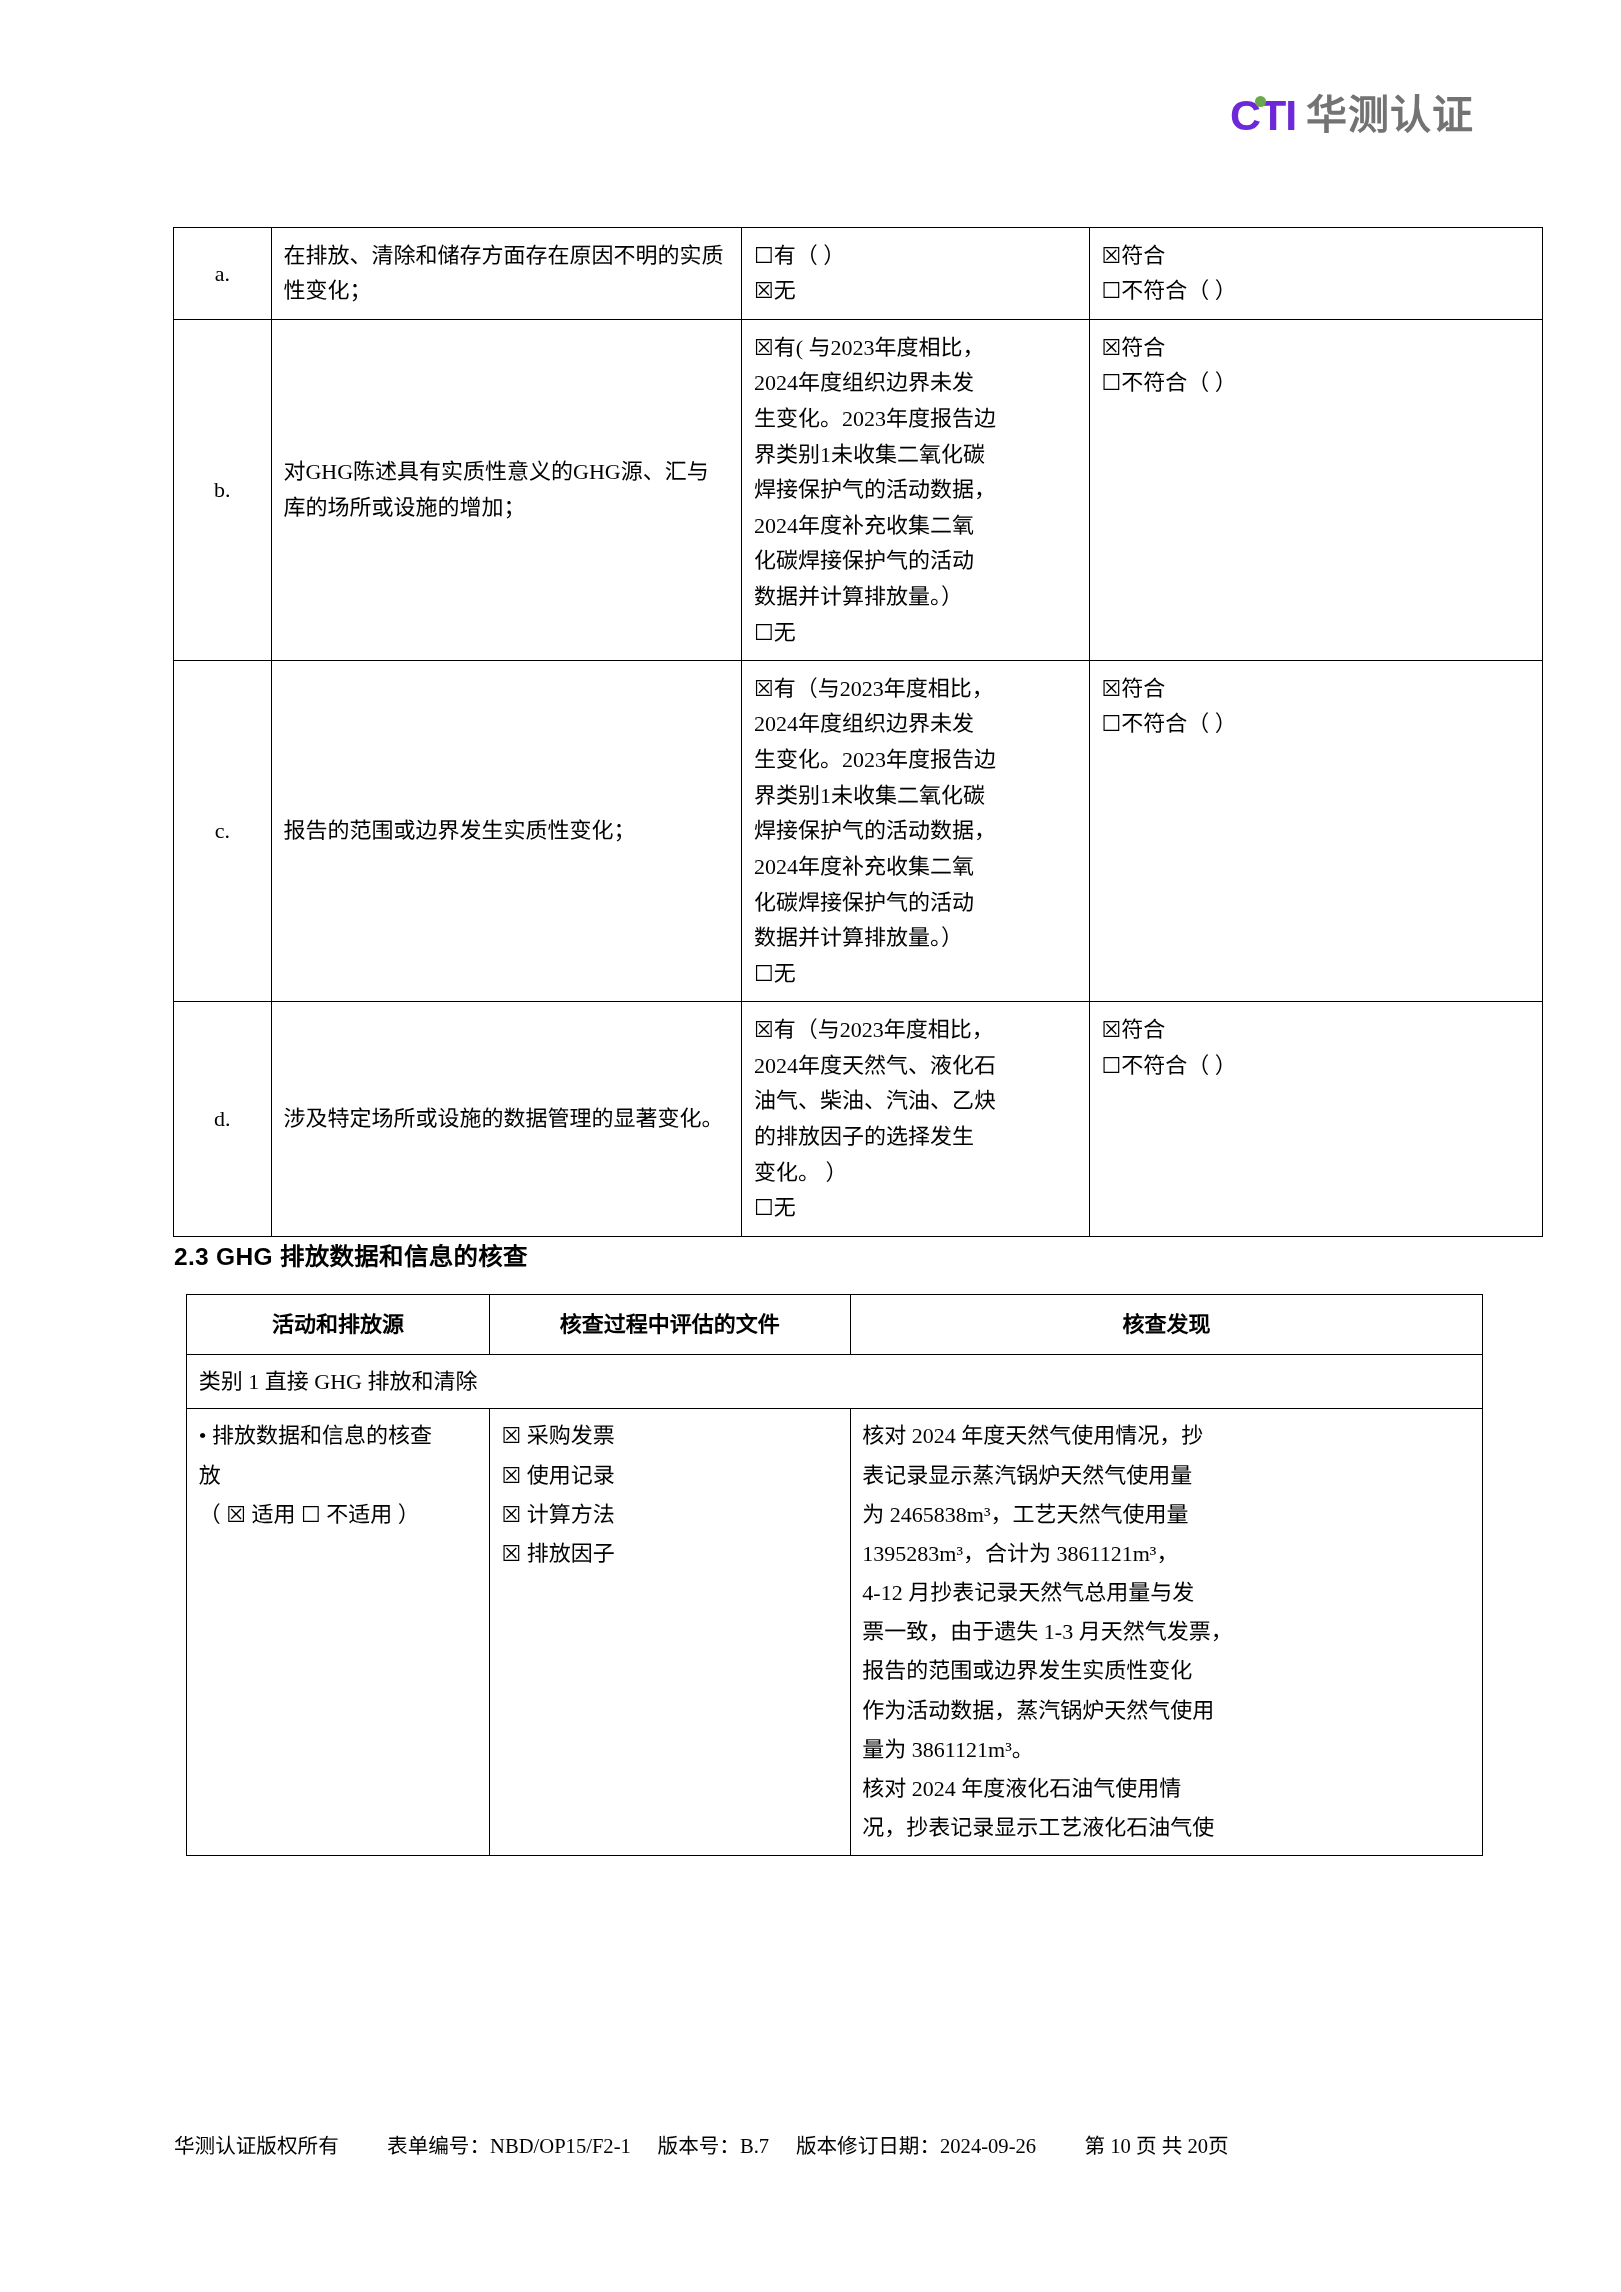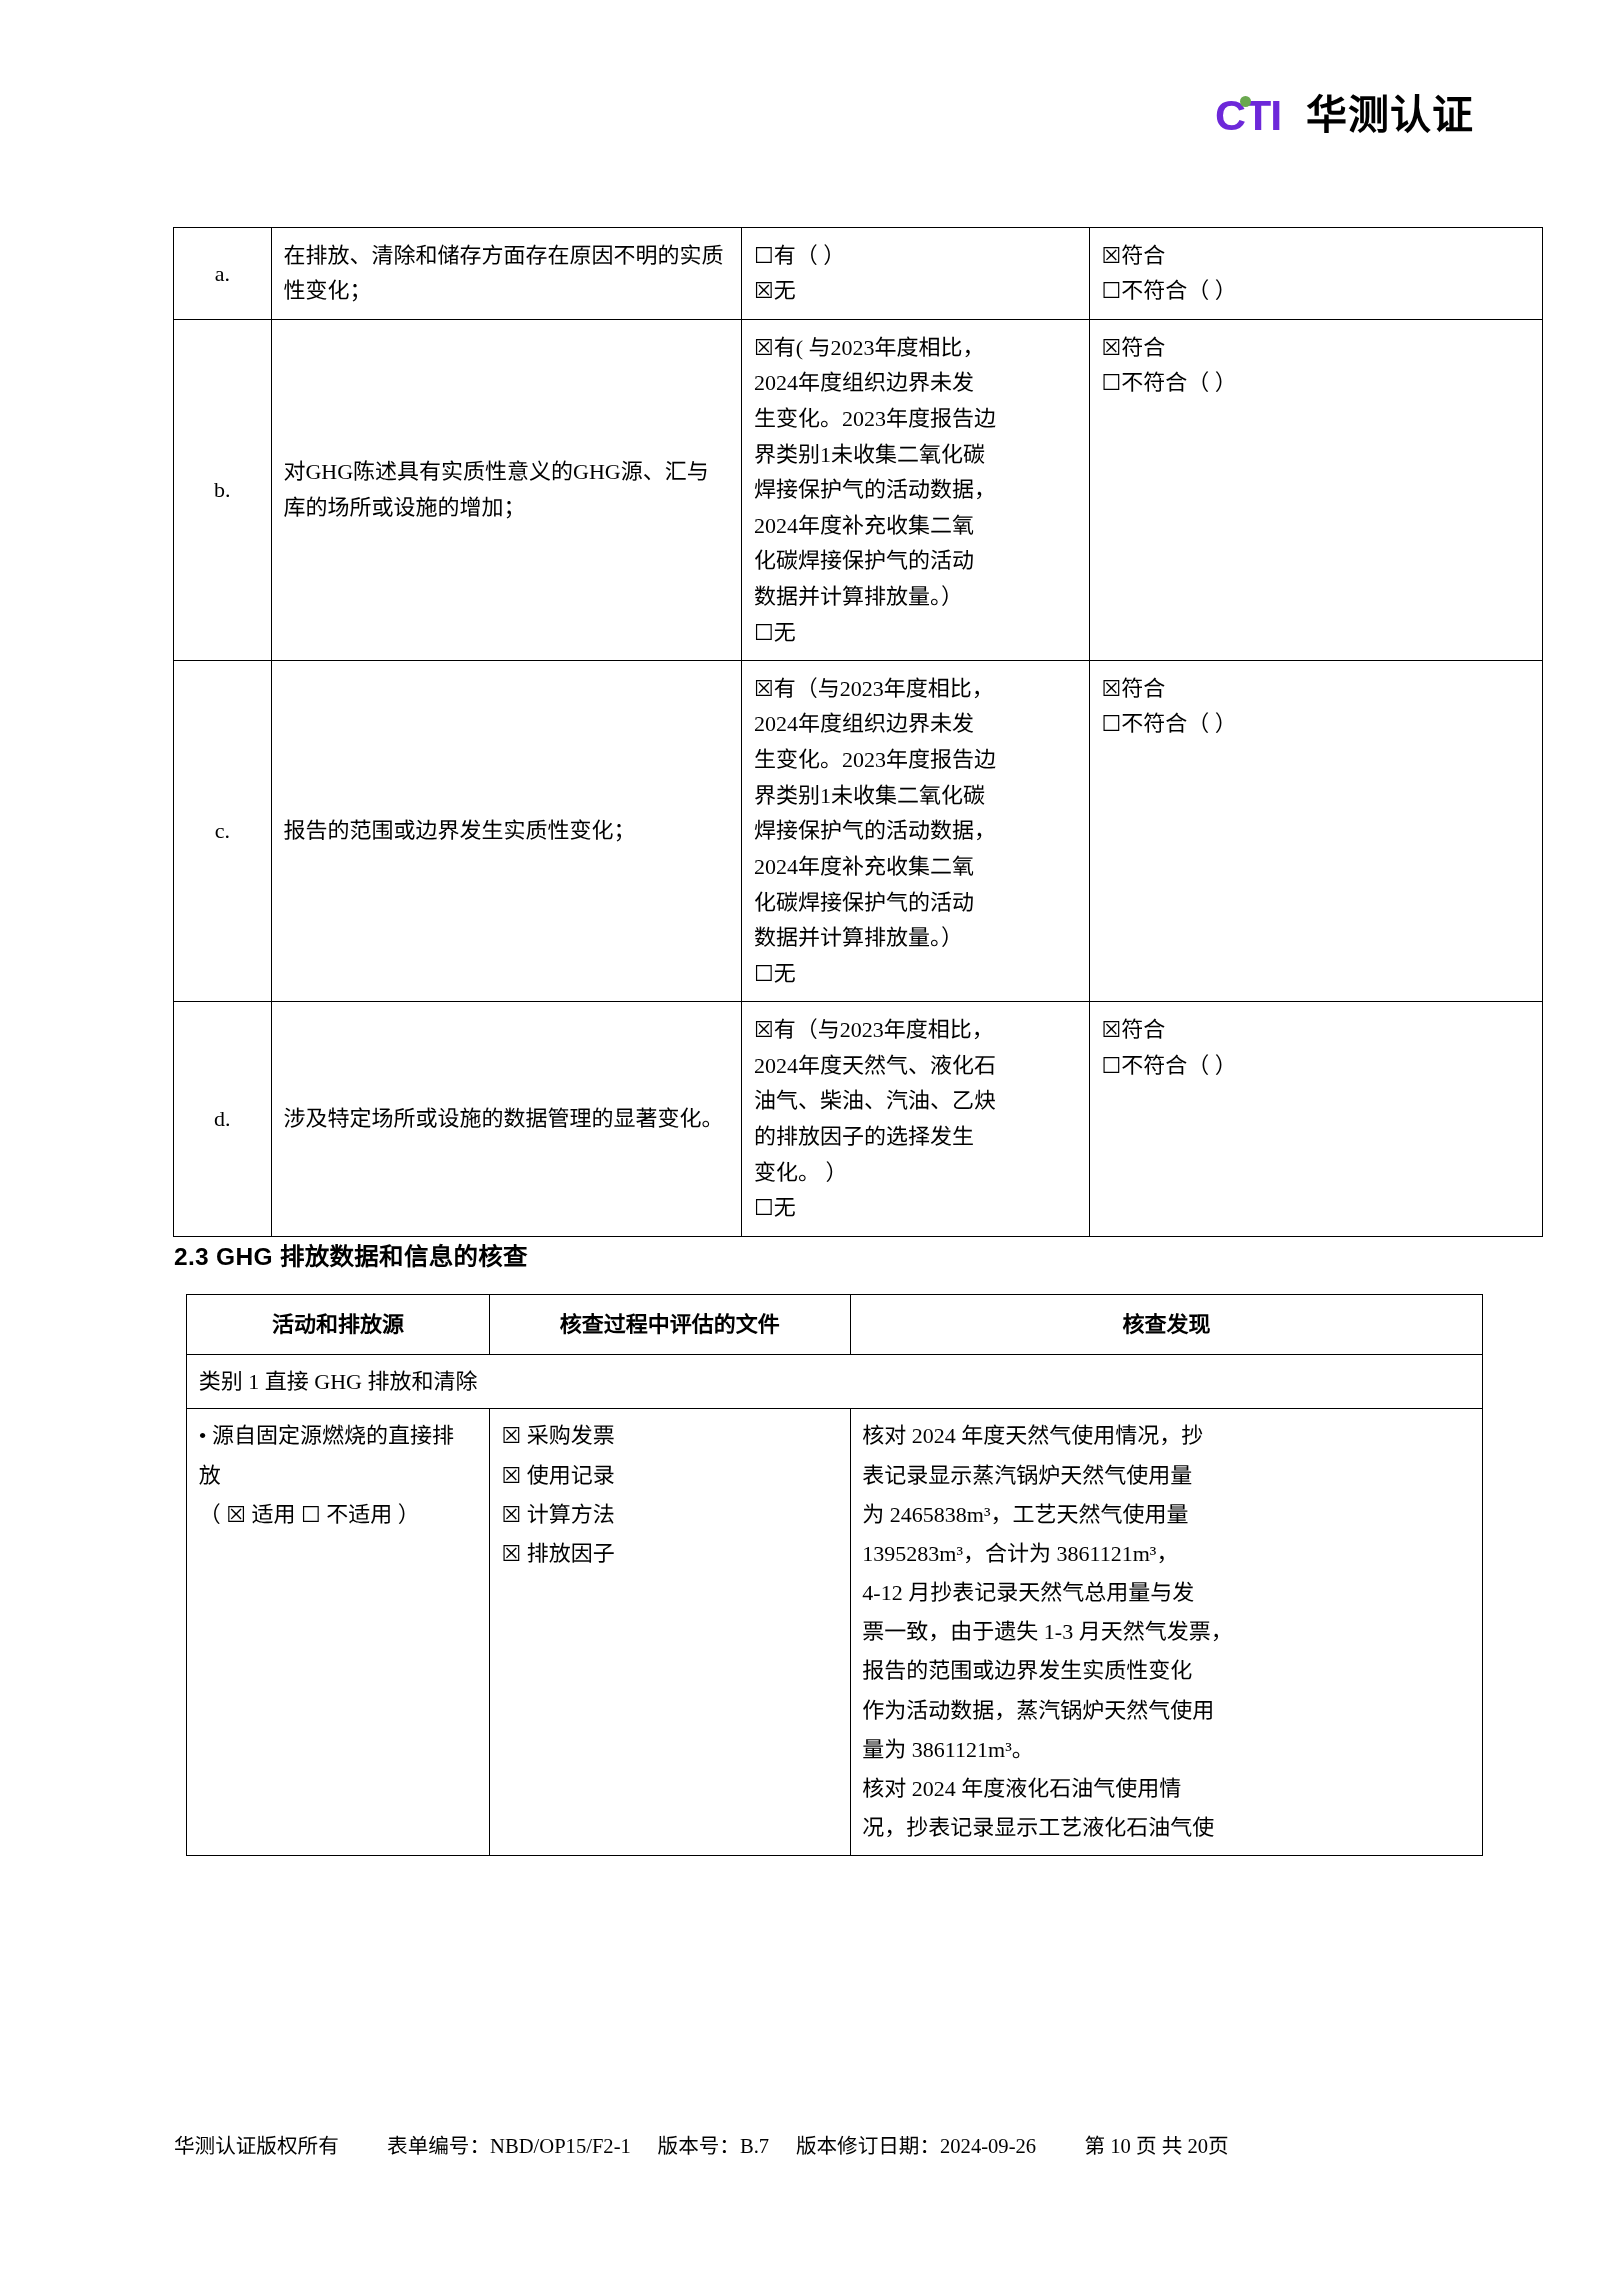--- a/index.html
+++ b/index.html
@@ -62,24 +62,23 @@
     top: 2px;
     width: 10.8px;
     height: 10.8px;
     border-radius: 50%;
     background: #6aa84f;
   }
   .logo-cn {
     font-family: "Liberation Sans", sans-serif;
     font-size: 41px;
     font-weight: bold;
-    color: #000000;
+    color: #737373;
     letter-spacing: 1px;
     line-height: 1;
-    margin-left: 15px;
   }
 
   
   table {
     border-collapse: collapse;
     table-layout: fixed;
   }
   .tbl1 {
     position: absolute;
     left: 173px;
@@ -262,21 +261,21 @@
         <th class="c2">核查过程中评估的文件</th>
         <th class="c3">核查发现</th>
       </tr>
     </thead>
     <tbody>
       <tr class="catrow">
         <td colspan="3">类别 1  直接 GHG 排放和清除</td>
       </tr>
       <tr>
         <td class="c1">
-          <span class="bullet-line">• 源自固定源燃烧的直接排</span>
+          <span class="bullet-line">• 排放数据和信息的核查</span>
           <span class="bullet-line">   放</span>
           <span class="chk-line">（ ☒ 适用 ☐ 不适用 ）</span>
         </td>
         <td class="c2 chk-list">
           <span class="chk-line">☒  采购发票</span>
           <span class="chk-line">☒  使用记录</span>
           <span class="chk-line">☒  计算方法</span>
           <span class="chk-line">☒  排放因子</span>
         </td>
         <td class="c3">

